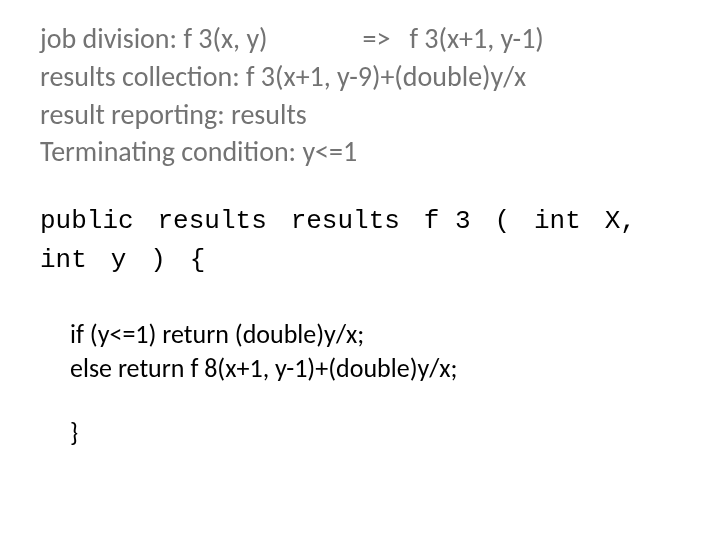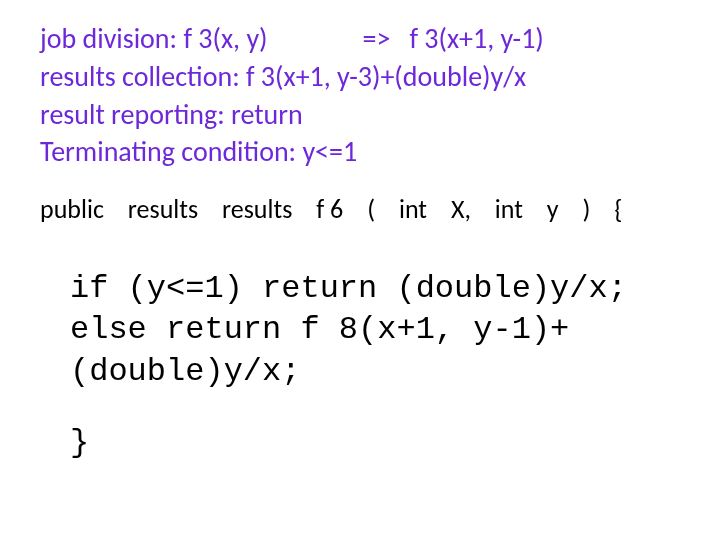--- a/index.html
+++ b/index.html
@@ -9,66 +9,66 @@
       height: 540px;
       background: #ffffff;
       font-family: Calibri, "Segoe UI", Arial, sans-serif;
       overflow: hidden;
     }
     .slide {
       padding: 20px 40px;
       box-sizing: border-box;
     }
     .red-block {
-      color: #6d28d9;
+      color: #737373;
       font-size: 28px;
       line-height: 1.35;
-      margin-bottom: 20px;
+      margin-bottom: 30px;
     }
     .red-line {
       white-space: pre;
     }
     .signature {
       color: #000000;
       font-size: 26px;
       line-height: 1.4;
       margin-bottom: 40px;
     }
     .sig-word {
       display: inline-block;
       margin-right: 18px;
+      font-family: Liberation Mono, monospace;
     }
     .body-block {
       color: #000000;
-      font-size: 32px;
+      font-size: 26px;
       line-height: 1.3;
       padding-left: 30px;
-      font-family: Liberation Mono, monospace;
     }
     .brace {
       margin-top: 30px;
     }
   </style>
 </head>
 <body>
 
 <div class="slide">
 
   <div class="red-block">
     <div class="red-line">job division: f 3(x, y)               =&gt;   f 3(x+1, y-1)</div>
-    <div class="red-line">results collection: f 3(x+1, y-3)+(double)y/x</div>
-    <div class="red-line">result reporting: return</div>
+    <div class="red-line">results collection: f 3(x+1, y-9)+(double)y/x</div>
+    <div class="red-line">result reporting: results</div>
     <div class="red-line">Terminating condition: y&lt;=1</div>
   </div>
 
   <div class="signature">
     <span class="sig-word">public</span>
     <span class="sig-word">results</span>
     <span class="sig-word">results</span>
-    <span class="sig-word">f 6</span>
+    <span class="sig-word">f 3</span>
     <span class="sig-word">(</span>
     <span class="sig-word">int</span>
     <span class="sig-word">X,</span>
     <span class="sig-word">int</span>
     <span class="sig-word">y</span>
     <span class="sig-word">)</span>
     <span class="sig-word">{</span>
   </div>
 
   <div class="body-block">

